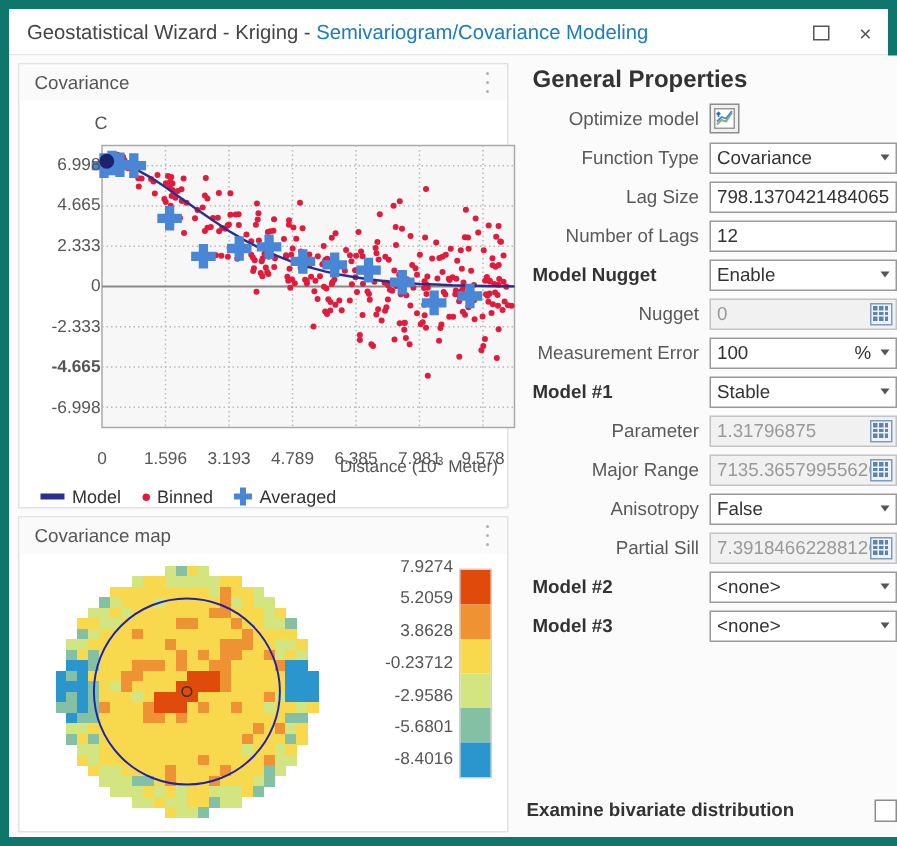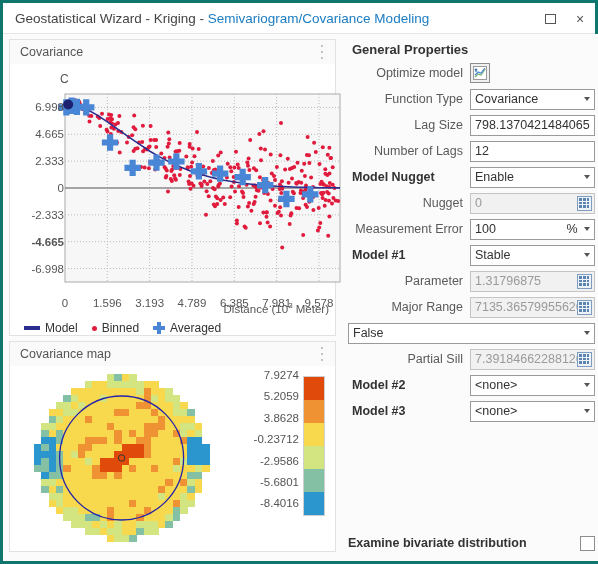--- a/index.html
+++ b/index.html
@@ -7,21 +7,21 @@
   body {
     width: 598px; height: 564px;
     font-family: "Liberation Sans", sans-serif;
     font-size: 12px;
     color: #333;
     background: #ffffff;
     overflow: hidden;
   }
   .window {
     width: 598px; height: 564px;
-    border: 3px solid #0f766e;
+    border: 6px solid #0f766e;
     background: #fbfbfb;
     position: relative;
     display: flex; flex-direction: column;
   }
   
   .titlebar {
     height: 31px; min-height:31px;
     background: #ffffff;
     display: flex; align-items: center;
     padding-left: 12px;
@@ -110,21 +110,21 @@
   .colorbar-wrap {
     position:absolute; right:10px; top:10px;
     display:flex; align-items:stretch;
   }
   .cb-labels { display:flex; flex-direction:column; justify-content:space-between; text-align:right; padding-right:4px; }
   .cb-labels div { font-size:11.5px; color:#555; line-height:1; transform:translateY(-50%); }
   .cb-strip { width:22px; border:1px solid #cfcfcf; display:flex; flex-direction:column; }
   .cb-strip div { flex:1; }
 
   
-  .prop-title { font-weight:bold; font-size:13px; color:#333; margin: 4px 0 5px 4px; }
+  .prop-title { font-weight:bold; font-size:16px; color:#333; margin: 4px 0 5px 4px; }
   .row { display:flex; align-items:center; height:22px; margin-bottom:4px; }
   .row-lbl {
     width: 122px; text-align:right; padding-right:7px;
     font-size:12.5px; color:#5a5a5a; white-space:nowrap; overflow:hidden;
   }
   .row-lbl.bold { font-weight:bold; color:#333; text-align:left; padding-left:4px; }
   .ctl { flex:1; height:21px; position:relative; }
   .inp, .sel {
     width:100%; height:21px; border:1px solid #9a9a9a; background:#fff;
     font-size:12.5px; color:#333; padding: 0 4px; line-height:19px;
@@ -1146,20 +1146,21 @@
                   <i></i>
                   <i></i>
                   <i></i>
                   <i></i>
                   <i></i>
                   <i></i>
                 </span></div>
             </div>
           </div>
           <div class="row">
+            <div class="row-lbl">Anisotropy</div>
             <div class="ctl">
               <div class="sel"><span>False</span><span class="caret"></span></div>
             </div>
           </div>
           <div class="row">
             <div class="row-lbl">Partial Sill</div>
             <div class="ctl">
               <div class="inp disabled"><span>7.39184662288126</span><span class="calc-ico">
                   <i></i>
                   <i></i>

